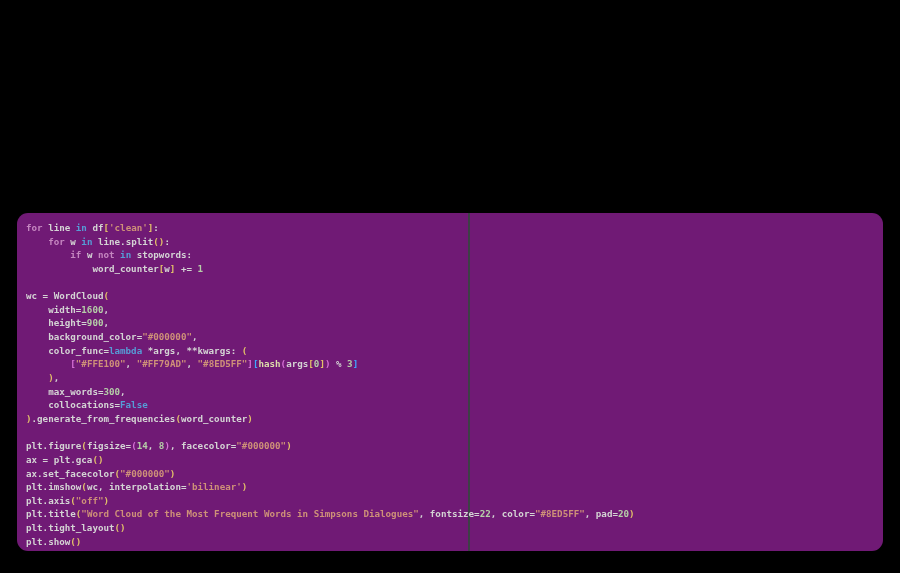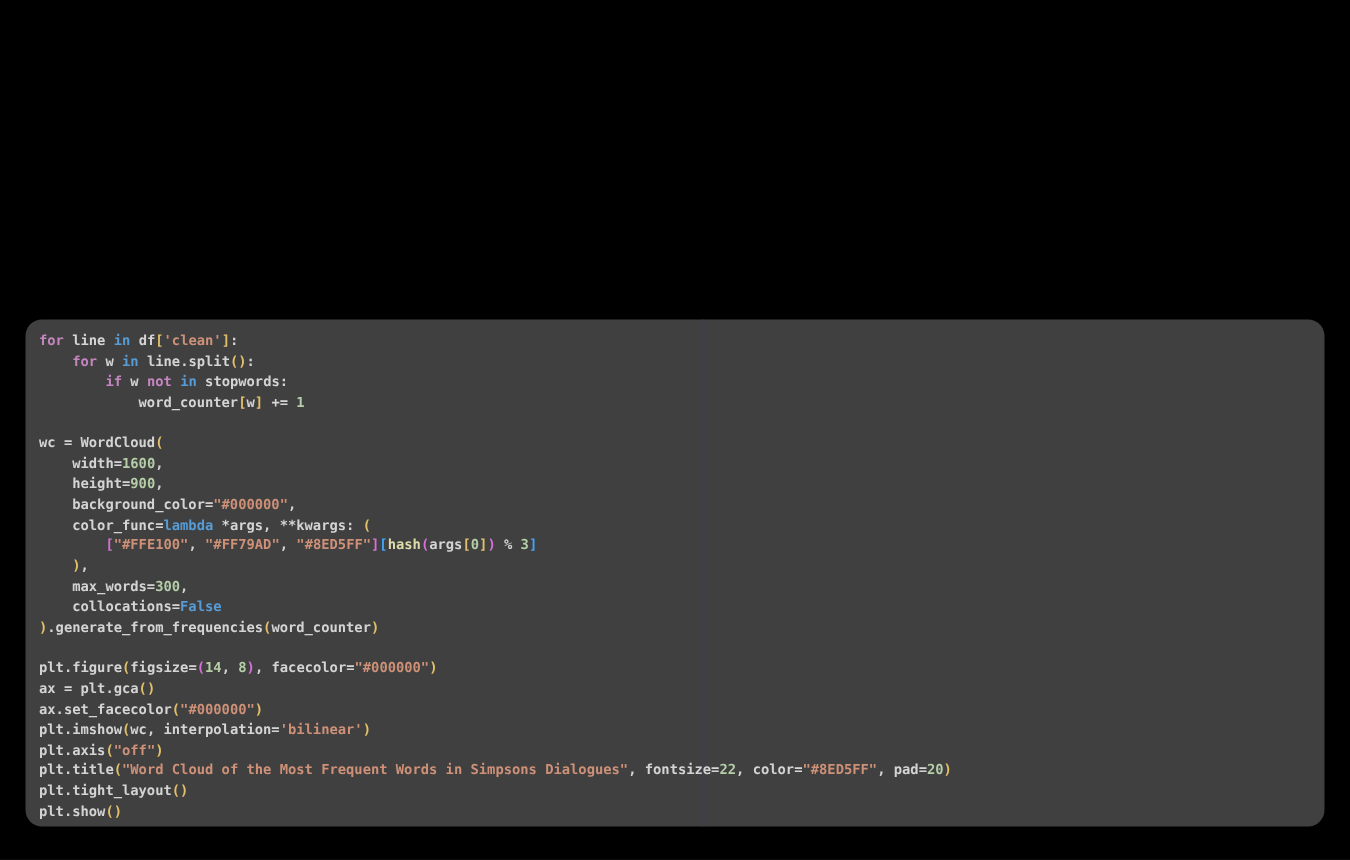--- a/index.html
+++ b/index.html
@@ -47,17 +47,17 @@
     letter-spacing: 0;
   }
   .code-line {
     height: 13.65px;
   }
 </style>
 </head>
 <body>
 
 <div class="stage" style="background: rgb(0, 0, 0);">
-  <div class="editor-panel" style="background: #404040;">
+  <div class="editor-panel" style="background: #701a75;">
     <div class="column-ruler" style="background: rgb(61, 64, 70);"></div>
     <div class="code-area"><div class="code-line"><span style="color: rgb(197, 134, 192);">for</span><span style="color: rgb(212, 212, 212);"> line </span><span style="color: rgb(86, 156, 214);">in</span><span style="color: rgb(212, 212, 212);"> df</span><span style="color: rgb(226, 192, 105);">[</span><span style="color: rgb(206, 145, 120);">'clean'</span><span style="color: rgb(226, 192, 105);">]</span><span style="color: rgb(212, 212, 212);">:</span></div><div class="code-line"><span style="color: rgb(212, 212, 212);">    </span><span style="color: rgb(197, 134, 192);">for</span><span style="color: rgb(212, 212, 212);"> w </span><span style="color: rgb(86, 156, 214);">in</span><span style="color: rgb(212, 212, 212);"> line.split</span><span style="color: rgb(226, 192, 105);">()</span><span style="color: rgb(212, 212, 212);">:</span></div><div class="code-line"><span style="color: rgb(212, 212, 212);">        </span><span style="color: rgb(197, 134, 192);">if</span><span style="color: rgb(212, 212, 212);"> w </span><span style="color: rgb(197, 134, 192);">not</span><span style="color: rgb(212, 212, 212);"> </span><span style="color: rgb(86, 156, 214);">in</span><span style="color: rgb(212, 212, 212);"> stopwords:</span></div><div class="code-line"><span style="color: rgb(212, 212, 212);">            word_counter</span><span style="color: rgb(226, 192, 105);">[</span><span style="color: rgb(212, 212, 212);">w</span><span style="color: rgb(226, 192, 105);">]</span><span style="color: rgb(212, 212, 212);"> += </span><span style="color: rgb(181, 206, 168);">1</span></div><div class="code-line">&nbsp;</div><div class="code-line"><span style="color: rgb(212, 212, 212);">wc = WordCloud</span><span style="color: rgb(226, 192, 105);">(</span></div><div class="code-line"><span style="color: rgb(212, 212, 212);">    width=</span><span style="color: rgb(181, 206, 168);">1600</span><span style="color: rgb(212, 212, 212);">,</span></div><div class="code-line"><span style="color: rgb(212, 212, 212);">    height=</span><span style="color: rgb(181, 206, 168);">900</span><span style="color: rgb(212, 212, 212);">,</span></div><div class="code-line"><span style="color: rgb(212, 212, 212);">    background_color=</span><span style="color: rgb(206, 145, 120);">"#000000"</span><span style="color: rgb(212, 212, 212);">,</span></div><div class="code-line"><span style="color: rgb(212, 212, 212);">    color_func=</span><span style="color: rgb(86, 156, 214);">lambda</span><span style="color: rgb(212, 212, 212);"> *args, **kwargs: </span><span style="color: rgb(226, 192, 105);">(</span></div><div class="code-line"><span style="color: rgb(212, 212, 212);">        </span><span style="color: rgb(214, 112, 214);">[</span><span style="color: rgb(206, 145, 120);">"#FFE100"</span><span style="color: rgb(212, 212, 212);">, </span><span style="color: rgb(206, 145, 120);">"#FF79AD"</span><span style="color: rgb(212, 212, 212);">, </span><span style="color: rgb(206, 145, 120);">"#8ED5FF"</span><span style="color: rgb(214, 112, 214);">]</span><span style="color: rgb(63, 167, 255);">[</span><span style="color: rgb(220, 220, 170);">hash</span><span style="color: rgb(214, 112, 214);">(</span><span style="color: rgb(212, 212, 212);">args</span><span style="color: rgb(226, 192, 105);">[</span><span style="color: rgb(181, 206, 168);">0</span><span style="color: rgb(226, 192, 105);">]</span><span style="color: rgb(214, 112, 214);">)</span><span style="color: rgb(212, 212, 212);"> % </span><span style="color: rgb(181, 206, 168);">3</span><span style="color: rgb(63, 167, 255);">]</span></div><div class="code-line"><span style="color: rgb(212, 212, 212);">    </span><span style="color: rgb(226, 192, 105);">)</span><span style="color: rgb(212, 212, 212);">,</span></div><div class="code-line"><span style="color: rgb(212, 212, 212);">    max_words=</span><span style="color: rgb(181, 206, 168);">300</span><span style="color: rgb(212, 212, 212);">,</span></div><div class="code-line"><span style="color: rgb(212, 212, 212);">    collocations=</span><span style="color: rgb(86, 156, 214);">False</span></div><div class="code-line"><span style="color: rgb(226, 192, 105);">)</span><span style="color: rgb(212, 212, 212);">.generate_from_frequencies</span><span style="color: rgb(226, 192, 105);">(</span><span style="color: rgb(212, 212, 212);">word_counter</span><span style="color: rgb(226, 192, 105);">)</span></div><div class="code-line">&nbsp;</div><div class="code-line"><span style="color: rgb(212, 212, 212);">plt.figure</span><span style="color: rgb(226, 192, 105);">(</span><span style="color: rgb(212, 212, 212);">figsize=</span><span style="color: rgb(214, 112, 214);">(</span><span style="color: rgb(181, 206, 168);">14</span><span style="color: rgb(212, 212, 212);">, </span><span style="color: rgb(181, 206, 168);">8</span><span style="color: rgb(214, 112, 214);">)</span><span style="color: rgb(212, 212, 212);">, facecolor=</span><span style="color: rgb(206, 145, 120);">"#000000"</span><span style="color: rgb(226, 192, 105);">)</span></div><div class="code-line"><span style="color: rgb(212, 212, 212);">ax = plt.gca</span><span style="color: rgb(226, 192, 105);">()</span></div><div class="code-line"><span style="color: rgb(212, 212, 212);">ax.set_facecolor</span><span style="color: rgb(226, 192, 105);">(</span><span style="color: rgb(206, 145, 120);">"#000000"</span><span style="color: rgb(226, 192, 105);">)</span></div><div class="code-line"><span style="color: rgb(212, 212, 212);">plt.imshow</span><span style="color: rgb(226, 192, 105);">(</span><span style="color: rgb(212, 212, 212);">wc, interpolation=</span><span style="color: rgb(206, 145, 120);">'bilinear'</span><span style="color: rgb(226, 192, 105);">)</span></div><div class="code-line"><span style="color: rgb(212, 212, 212);">plt.axis</span><span style="color: rgb(226, 192, 105);">(</span><span style="color: rgb(206, 145, 120);">"off"</span><span style="color: rgb(226, 192, 105);">)</span></div><div class="code-line"><span style="color: rgb(212, 212, 212);">plt.title</span><span style="color: rgb(226, 192, 105);">(</span><span style="color: rgb(206, 145, 120);">"Word Cloud of the Most Frequent Words in Simpsons Dialogues"</span><span style="color: rgb(212, 212, 212);">, fontsize=</span><span style="color: rgb(181, 206, 168);">22</span><span style="color: rgb(212, 212, 212);">, color=</span><span style="color: rgb(206, 145, 120);">"#8ED5FF"</span><span style="color: rgb(212, 212, 212);">, pad=</span><span style="color: rgb(181, 206, 168);">20</span><span style="color: rgb(226, 192, 105);">)</span></div><div class="code-line"><span style="color: rgb(212, 212, 212);">plt.tight_layout</span><span style="color: rgb(226, 192, 105);">()</span></div><div class="code-line"><span style="color: rgb(212, 212, 212);">plt.show</span><span style="color: rgb(226, 192, 105);">()</span></div></div>
   </div>
 </div>
 
 </body></html>

